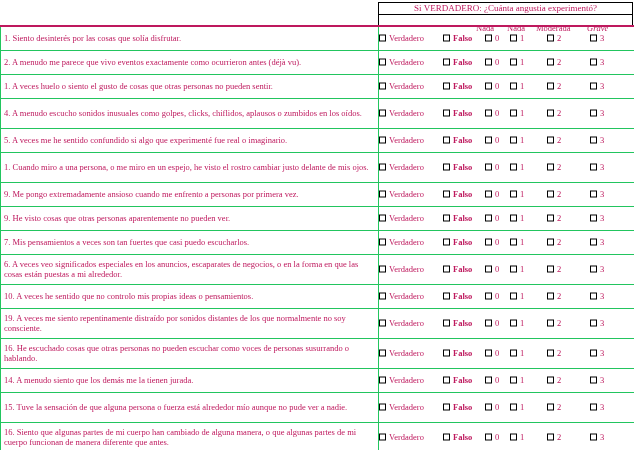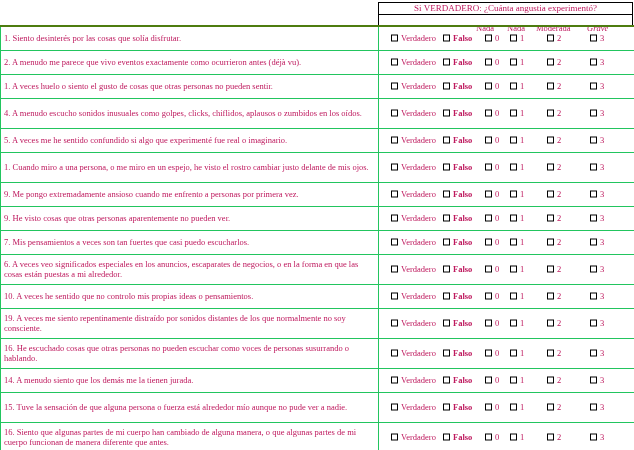--- a/index.html
+++ b/index.html
@@ -23,36 +23,36 @@
   .lv0 { left:97px; } .lv1 { left:128px; } .lv2 { left:157px; } .lv3 { left:208px;font-style:italic; }
 
   
   table.qtable {
     position:absolute; top:25px; left:0; width:634px;
     border-collapse:collapse; table-layout:fixed;
   }
   .qtable td { border:1px solid #22c55e; vertical-align:middle; }
   .qtable tr { height:24px; }
   .qtable tr.tall { height:30px; }
-  .qtable tr:first-child td { border-top:2px solid #4d7c0f; }
+  .qtable tr:first-child td { border-top:2px solid #be185d; }
   td.q {
     width:378px; box-sizing:border-box;
     font-size:8.5px; line-height:10px; padding:1px 7px 1px 3px;
   }
   td.a { width:256px; box-sizing:border-box; position:relative; }
   .ck {
     position:absolute; top:50%; transform:translateY(-50%);
     font-size:8.5px; line-height:9px; white-space:nowrap; cursor:default;
   }
   .box {
     display:inline-block; width:5px; height:5px;
     border:1px solid #000; margin-right:3px; vertical-align:-0.5px;
     background:#fff;
   }
-  .pv { left:12px; } .pf { left:64px;font-weight:bold; }
+  .pv { left:0; } .pf { left:64px;font-weight:bold; }
   .p0 { left:106px; } .p1 { left:131px; } .p2 { left:168px; } .p3 { left:211px; }
 </style>
 </head>
 <body>
 
 <div class="page">
 
   <div class="hdr">
     <div class="hdr-title">Si VERDADERO: ¿Cuánta angustia experimentó?</div>
     <div class="hdr-levels">

